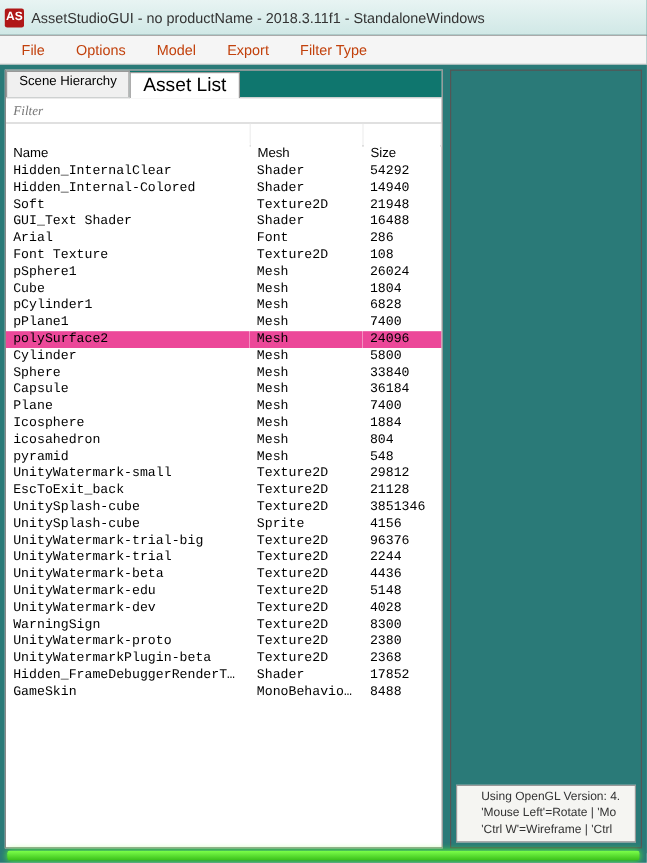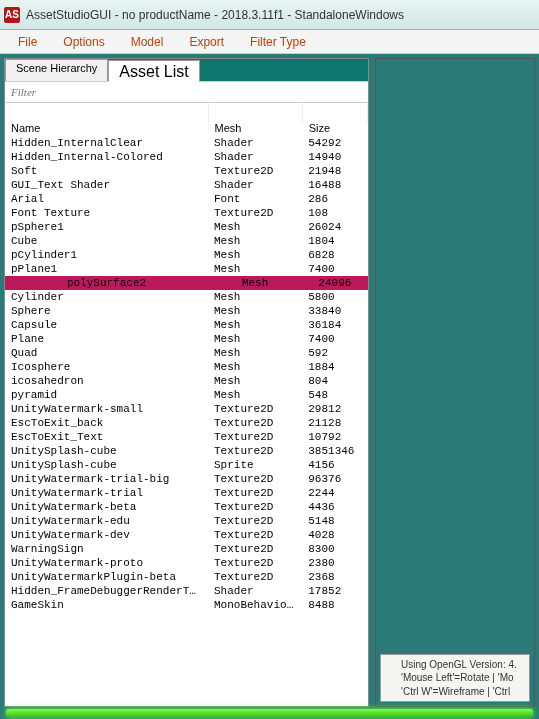--- a/index.html
+++ b/index.html
@@ -127,21 +127,21 @@
     top: 16px;
   }
   tbody td {
     font-family: "MS Sans Serif", "Courier New", monospace;
     font-size: 11px;
     padding: 1px 6px;
     white-space: nowrap;
     overflow: hidden;
     text-overflow: ellipsis;
   }
-  tbody tr.selected { background: #be185d; text-align: center; }
+  tbody tr.selected { background: #ec4899; }
   .col-name { width: 56%; }
   .col-type { width: 26%; }
   .col-size { width: 18%; }
   .right-panel {
     flex: 1;
     background: #2a7a78;
     position: relative;
     border: 1px solid #555;
   }
   .info-box {
@@ -284,25 +284,20 @@
                 <td>Capsule</td>
                 <td>Mesh</td>
                 <td>36184</td>
               </tr>
               <tr>
                 <td>Plane</td>
                 <td>Mesh</td>
                 <td>7400</td>
               </tr>
               <tr>
-                <td>Quad</td>
-                <td>Mesh</td>
-                <td>592</td>
-              </tr>
-              <tr>
                 <td>Icosphere</td>
                 <td>Mesh</td>
                 <td>1884</td>
               </tr>
               <tr>
                 <td>icosahedron</td>
                 <td>Mesh</td>
                 <td>804</td>
               </tr>
               <tr>
@@ -312,25 +307,20 @@
               </tr>
               <tr>
                 <td>UnityWatermark-small</td>
                 <td>Texture2D</td>
                 <td>29812</td>
               </tr>
               <tr>
                 <td>EscToExit_back</td>
                 <td>Texture2D</td>
                 <td>21128</td>
-              </tr>
-              <tr>
-                <td>EscToExit_Text</td>
-                <td>Texture2D</td>
-                <td>10792</td>
               </tr>
               <tr>
                 <td>UnitySplash-cube</td>
                 <td>Texture2D</td>
                 <td>3851346</td>
               </tr>
               <tr>
                 <td>UnitySplash-cube</td>
                 <td>Sprite</td>
                 <td>4156</td>

